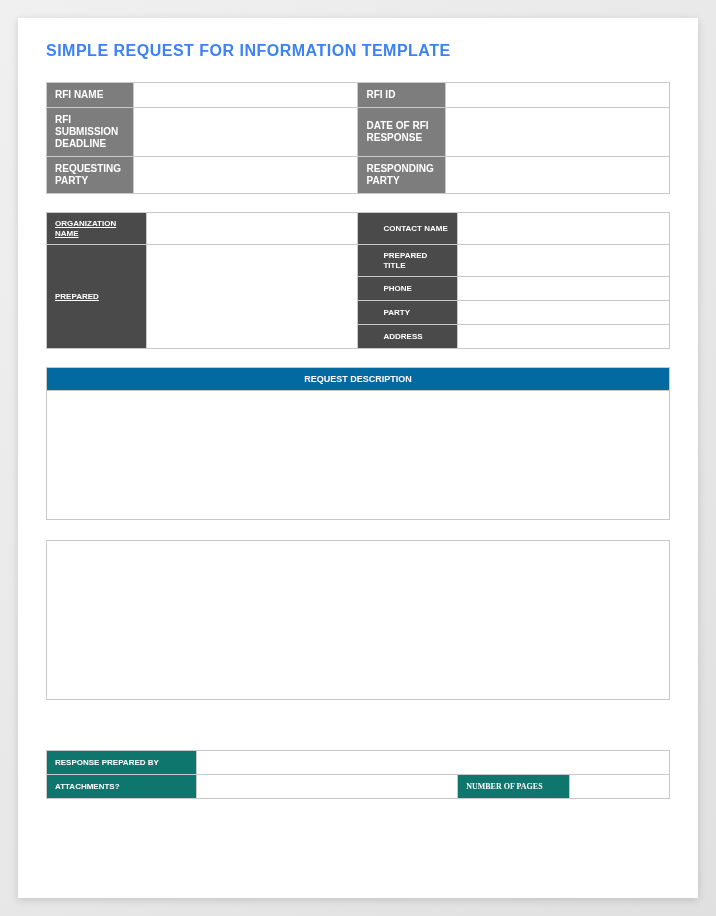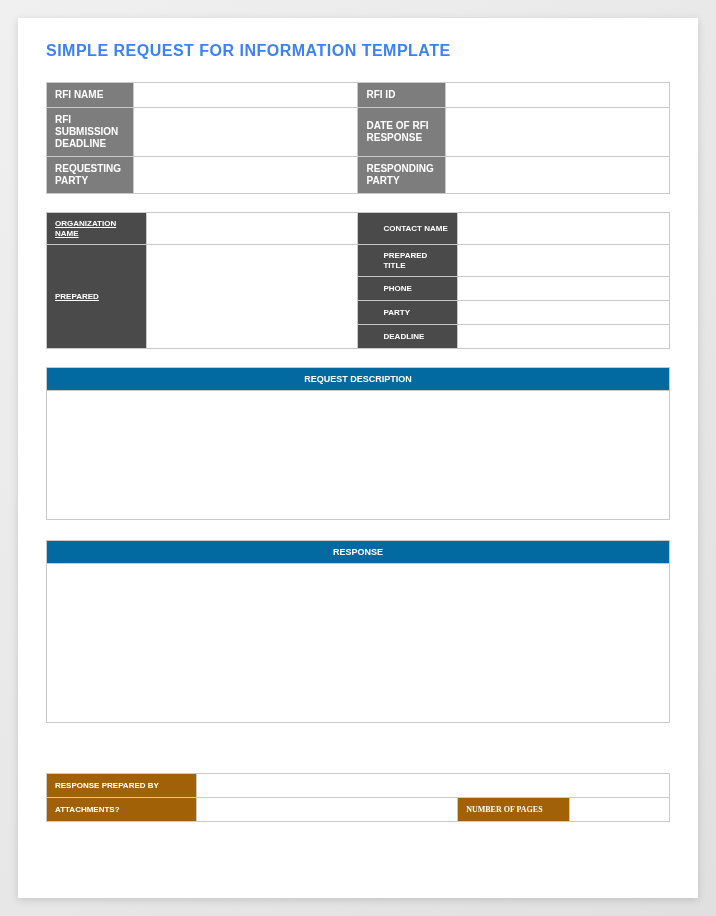--- a/index.html
+++ b/index.html
@@ -45,21 +45,21 @@
   }
   .hdr-dark {
     background: #4a4a4a;
     color: #fff;
     font-size: 8px;
     font-weight: bold;
     padding: 6px 8px;
     line-height: 1.2;
   }
   .hdr-lt {
-    background: #a16207;
+    background: #0f766e;
     color: #fff;
     font-size: 8px;
     font-weight: bold;
     padding: 6px 8px;
     line-height: 1.2;
   }
   .inp {
     background: #fff;
     height: 24px;
   }
@@ -157,32 +157,31 @@
     </tr>
     <tr>
       <td class="hdr-dark c-lbl2">PHONE</td>
       <td class="inp c-val2"><input value="" style=""></td>
     </tr>
     <tr>
       <td class="hdr-dark c-lbl2">PARTY</td>
       <td class="inp c-val2"><input value="" style=""></td>
     </tr>
     <tr>
-      <td class="hdr-dark c-lbl2">DEADLINE</td>
+      <td class="hdr-dark c-lbl2">ADDRESS</td>
       <td class="inp c-val2"><input value="" style=""></td>
     </tr>
   </tbody>
     </table>
 
   <div class="section-bar">REQUEST DESCRIPTION</div>
   <div class="section-body">
     <textarea value="" style=""></textarea>
   </div>
 
-  <div class="section-bar">RESPONSE</div>
   <div class="section-body" style="height:160px">
     <textarea value="" style=""></textarea>
   </div>
 
   <div class="gap"></div>
 
   <table class="t3">
     <tbody>
         <tr>
       <td class="hdr-lt c-lbl1">RESPONSE PREPARED BY</td>

